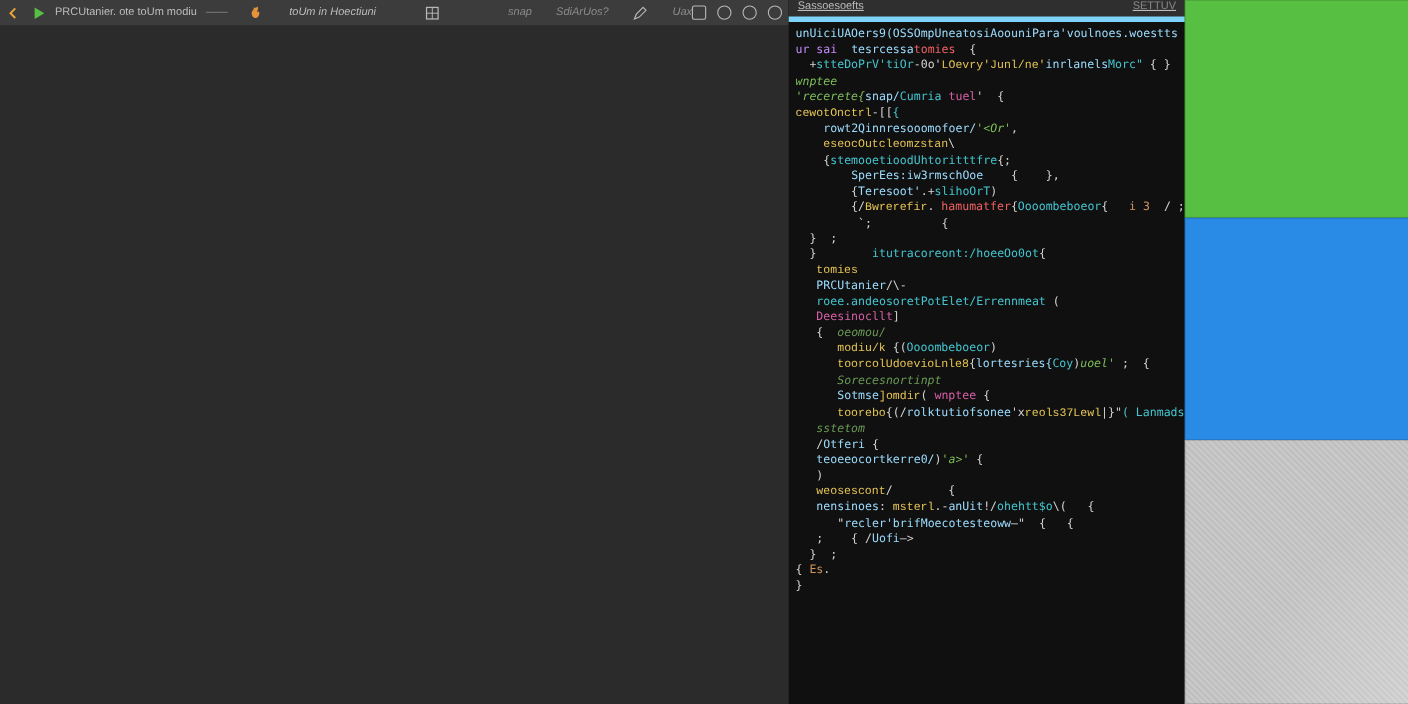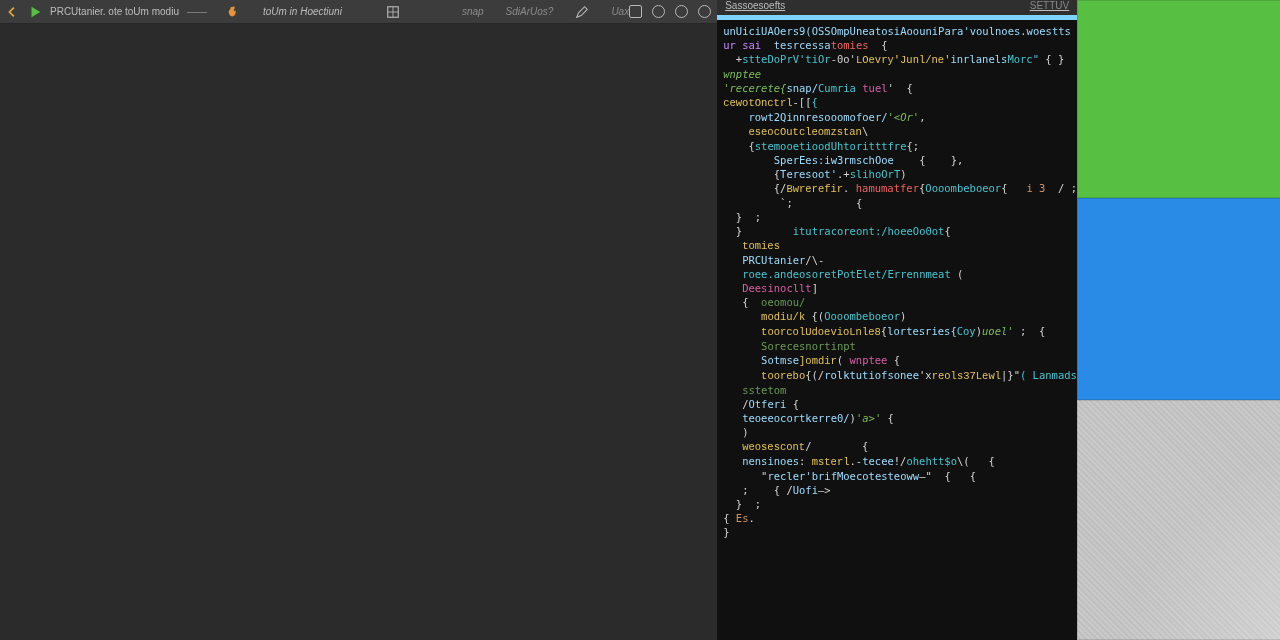--- a/index.html
+++ b/index.html
@@ -65,21 +65,21 @@
     white-space: pre;
   }
   .tok-kw   { color: #c58aff; }   
   .tok-type { color: #44c6d0; }   
   .tok-fn   { color: #e5c454; font-family: Liberation Mono, monospace; }   
   .tok-str  { color: #7fbf5a; font-style: italic; }   
   .tok-num  { color: #d2945c; }   
   .tok-var  { color: #9cdcfe; }   
   .tok-op   { color: #d4d4d4; }
   .tok-err  { color: #f06262; }
-  .tok-cmt  { color: #6a9955; }
+  .tok-cmt  { color: #6a9955; font-style: italic; }
   .tok-mag  { color: #d85fa8; }
 
   
   .viewport-area {
     flex: 1 1 auto;
     display: grid;
     grid-template-columns: 280px 268px 1fr;
     grid-template-rows: 198px 202px 1fr;
     min-width: 0;
     min-height: 0;
@@ -185,21 +185,21 @@
 <span class="tok-op">      </span><span class="tok-fn">modiu/k</span><span class="tok-op"> {(</span><span class="tok-type">Oooombeboeor</span><span class="tok-op">)</span>
 <span class="tok-op">      </span><span class="tok-fn">toorcolUdoevioLnle8</span><span class="tok-op">{</span><span class="tok-var">lortesries{</span><span class="tok-type">Coy</span><span class="tok-op">)</span><span class="tok-str">uoel'</span><span class="tok-op"> ;</span><span class="tok-op">  {</span>
 <span class="tok-op">      </span><span class="tok-cmt">Sorecesnortinpt</span>
 <span class="tok-op">      </span><span class="tok-var">Sotmse</span><span class="tok-fn">]omdir</span><span class="tok-op">( </span><span class="tok-mag">wnptee</span><span class="tok-op"> {</span>
 <span class="tok-op">      </span><span class="tok-fn">toorebo</span><span class="tok-op">{(/</span><span class="tok-var">rolktutiofsonee</span><span class="tok-op">'x</span><span class="tok-fn">reols37Lewl</span><span class="tok-op">|}"</span><span class="tok-type">( Lanmadser</span>
 <span class="tok-op">   </span><span class="tok-cmt">sstetom</span>
 <span class="tok-op">   /</span><span class="tok-var">Otferi</span><span class="tok-op"> {</span>
 <span class="tok-op">   </span><span class="tok-var">teoeeocortkerre0/</span><span class="tok-op">)</span><span class="tok-str">'a&gt;'</span><span class="tok-op"> {</span>
 <span class="tok-op">   )</span>
 <span class="tok-op">   </span><span class="tok-fn">weosescont</span><span class="tok-op">/        {</span>
-<span class="tok-op">   </span><span class="tok-var">nensinoes</span><span class="tok-op">: </span><span class="tok-fn">msterl</span><span class="tok-op">.-</span><span class="tok-var">tecee</span><span class="tok-op">!/</span><span class="tok-type">ohehtt$o</span><span class="tok-op">\(   {</span>
+<span class="tok-op">   </span><span class="tok-var">nensinoes</span><span class="tok-op">: </span><span class="tok-fn">msterl</span><span class="tok-op">.-</span><span class="tok-var">anUit</span><span class="tok-op">!/</span><span class="tok-type">ohehtt$o</span><span class="tok-op">\(   {</span>
 <span class="tok-op">      "</span><span class="tok-var">recler'brifMoecotesteoww</span><span class="tok-op">—"  {   {</span>
 <span class="tok-op">   ;    { /</span><span class="tok-var">Uofi</span><span class="tok-op">—&gt;</span>
 <span class="tok-op">  }  ;</span>
 <span class="tok-op">{ </span><span class="tok-num">Es</span><span class="tok-op">.</span>
 <span class="tok-op">}</span>
 </div>
     </div>
 
     <div class="viewport-area">
       <div class="vp green" style="grid-column:1;grid-row:1"></div>

